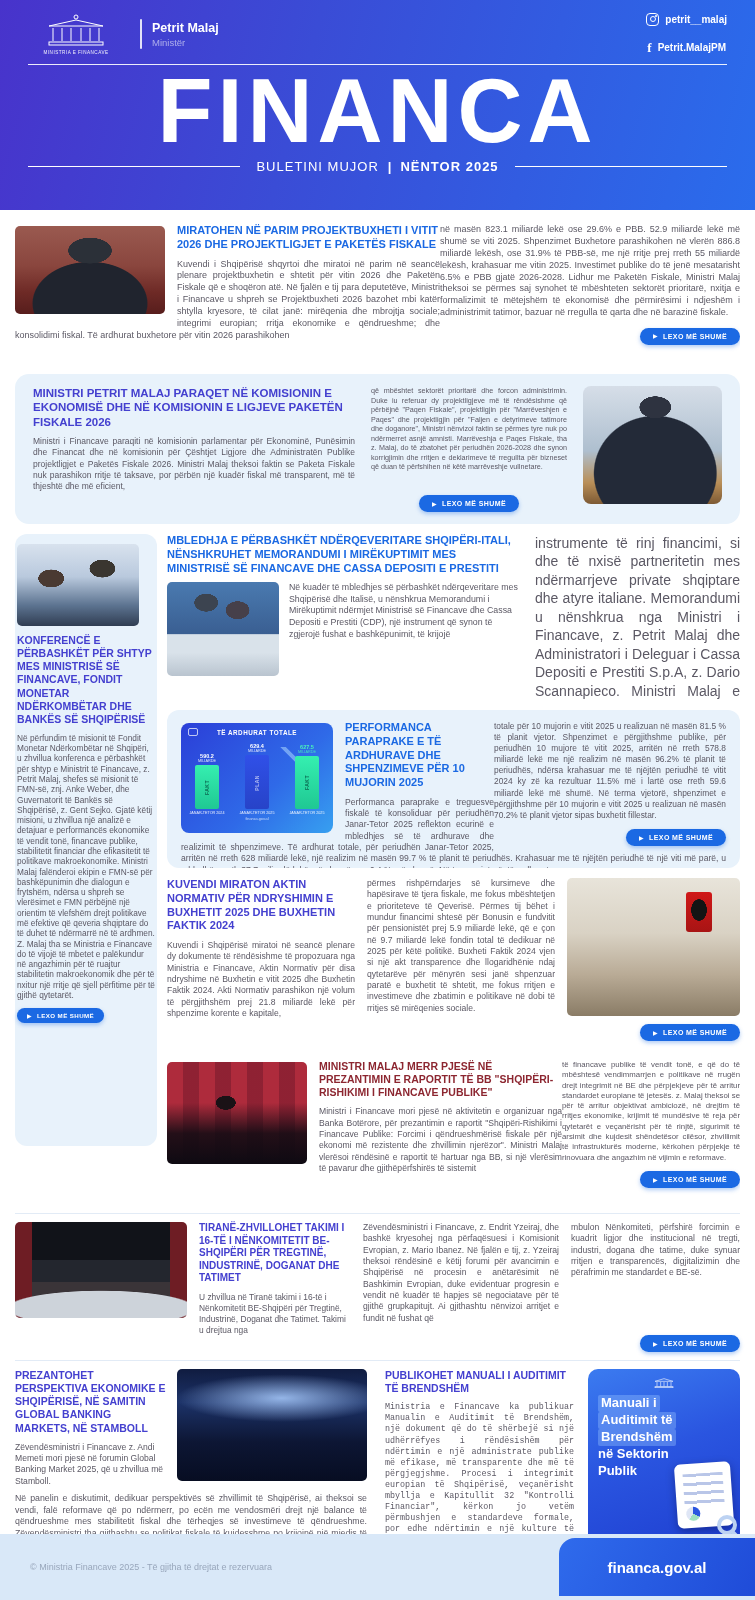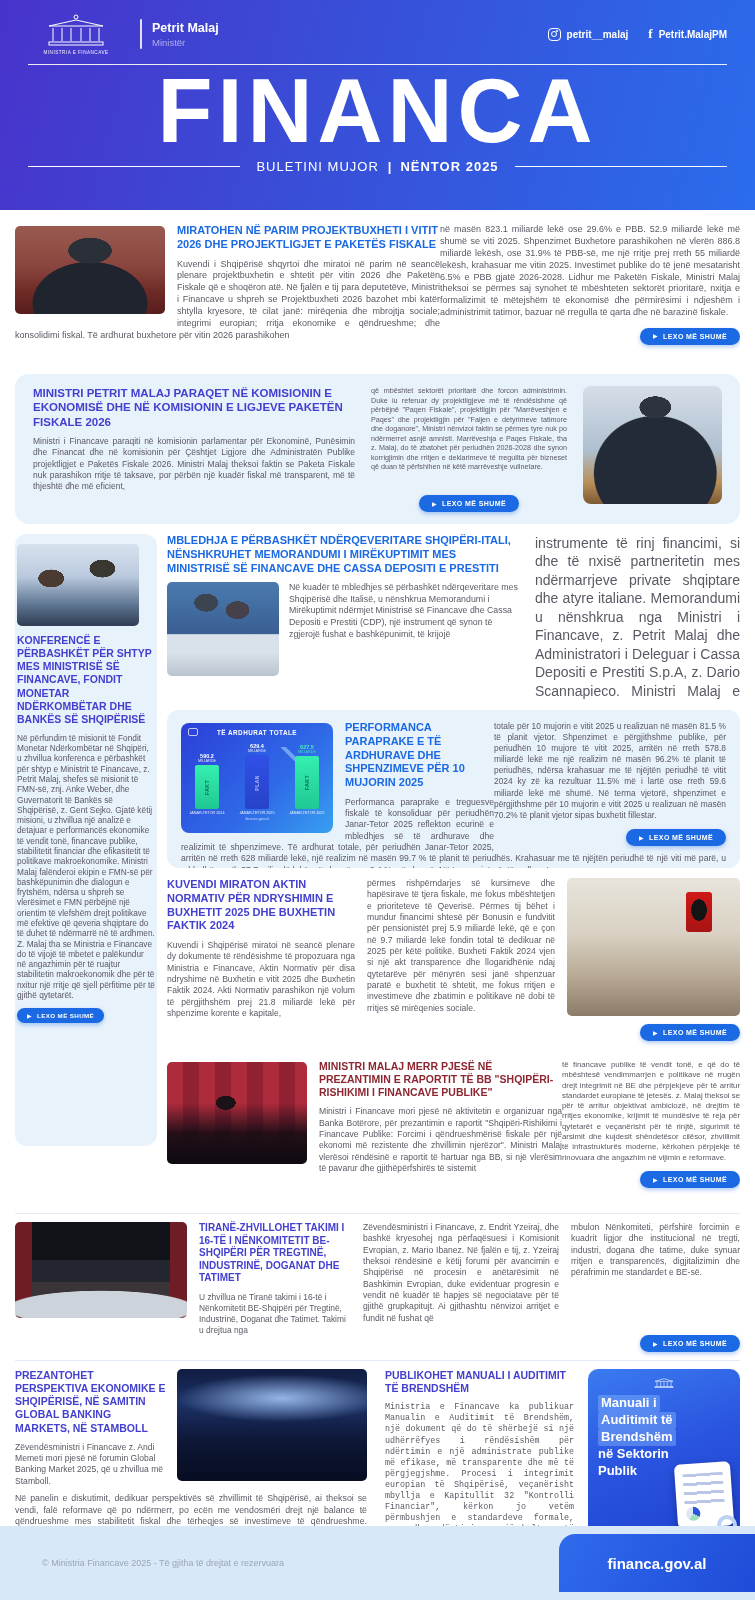--- a/index.html
+++ b/index.html
@@ -8,21 +8,21 @@
        font-family:"Liberation Sans","DejaVu Sans",sans-serif;color:#5b5864;}
 
   
   .header{height:210px;background:linear-gradient(105deg,#4833cb 0%,#3a4cd6 40%,#2a6cec 100%);color:#fff;padding:0 28px;}
   .header-top{display:flex;align-items:center;padding-top:12px;height:56px;}
   .logo{display:flex;flex-direction:column;align-items:center;gap:2px;width:96px;}
   .logo-caption{font-size:4.6px;letter-spacing:.5px;opacity:.92;white-space:nowrap;}
   .vdiv{width:2px;height:30px;background:rgba(255,255,255,.85);margin:0 10px 0 16px;border-radius:2px;}
   .minister .name{font-size:12.5px;font-weight:bold;}
   .minister .role{font-size:9.5px;opacity:.55;margin-top:2px;}
-  .socials{margin-left:auto;display:flex;align-items:center;gap:20px;}
+  .socials{margin-left:auto;display:flex;align-items:center;gap:14px;flex-direction:column;}
   .social{display:flex;align-items:center;gap:6px;font-size:10px;font-weight:bold;cursor:pointer;}
   .ig-icon{width:13px;height:13px;border:1.4px solid #fff;border-radius:4px;position:relative;}
   .ig-icon::after{content:"";position:absolute;inset:2.5px;border:1.2px solid #fff;border-radius:50%;}
   .ig-icon::before{content:"";position:absolute;top:1.5px;right:1.5px;width:1.8px;height:1.8px;background:#fff;border-radius:50%;}
   .fb-icon{font-size:13px;font-weight:bold;font-family:"Liberation Serif",serif;}
   .header-rule{height:1px;background:rgba(255,255,255,.9);margin-top:8px;}
   .masthead{font-size:90px;font-weight:800;letter-spacing:5px;text-align:center;line-height:1.04;}
   .bulletin{display:flex;align-items:center;gap:16px;}
   .bulletin .bline{flex:1;height:1px;background:#fff;}
   .bulletin-center{display:flex;align-items:center;gap:9px;font-size:13px;white-space:nowrap;}
@@ -192,21 +192,21 @@
   .teal-t{color:#49f2bb;}
   .bar{width:24px;border-radius:2px;margin-top:2px;display:flex;align-items:center;justify-content:center;}
   .bar span{writing-mode:vertical-rl;transform:rotate(180deg);font-size:5px;font-weight:bold;letter-spacing:.5px;}
   .bar.teal{background:linear-gradient(180deg,#35efb0,#1fc893);color:#0b6b52;}
   .bar.blue{background:linear-gradient(180deg,#3050e8,#2743c8);color:rgba(255,255,255,.6);}
   .b1{height:44px;} .b2{height:54px;} .b3{height:53px;}
   .bcat{font-size:3.7px;text-align:center;margin-top:2px;line-height:1.25;opacity:.9;width:44px;}
   .chart-src{text-align:center;font-size:3.8px;opacity:.7;margin-top:1px;}
 
   
-  .footer{position:absolute;left:0;right:0;bottom:0;height:74px;background:#d9e8f8;display:flex;align-items:center;padding-left:12px;}
+  .footer{position:absolute;left:0;right:0;bottom:0;height:66px;background:#d9e8f8;display:flex;align-items:center;}
   .copyright{font-size:9px;color:#98a6bb;padding-left:30px;}
   .site-box{margin-left:auto;width:196px;height:58px;border-top-left-radius:16px;display:flex;align-items:center;
        justify-content:center;font-size:15px;font-weight:bold;color:#fff;cursor:pointer;
        background:linear-gradient(120deg,#2f6bec,#1f4bd8);}
 </style>
 </head>
 <body>
 
 <header class="header">
   <div class="header-top">

